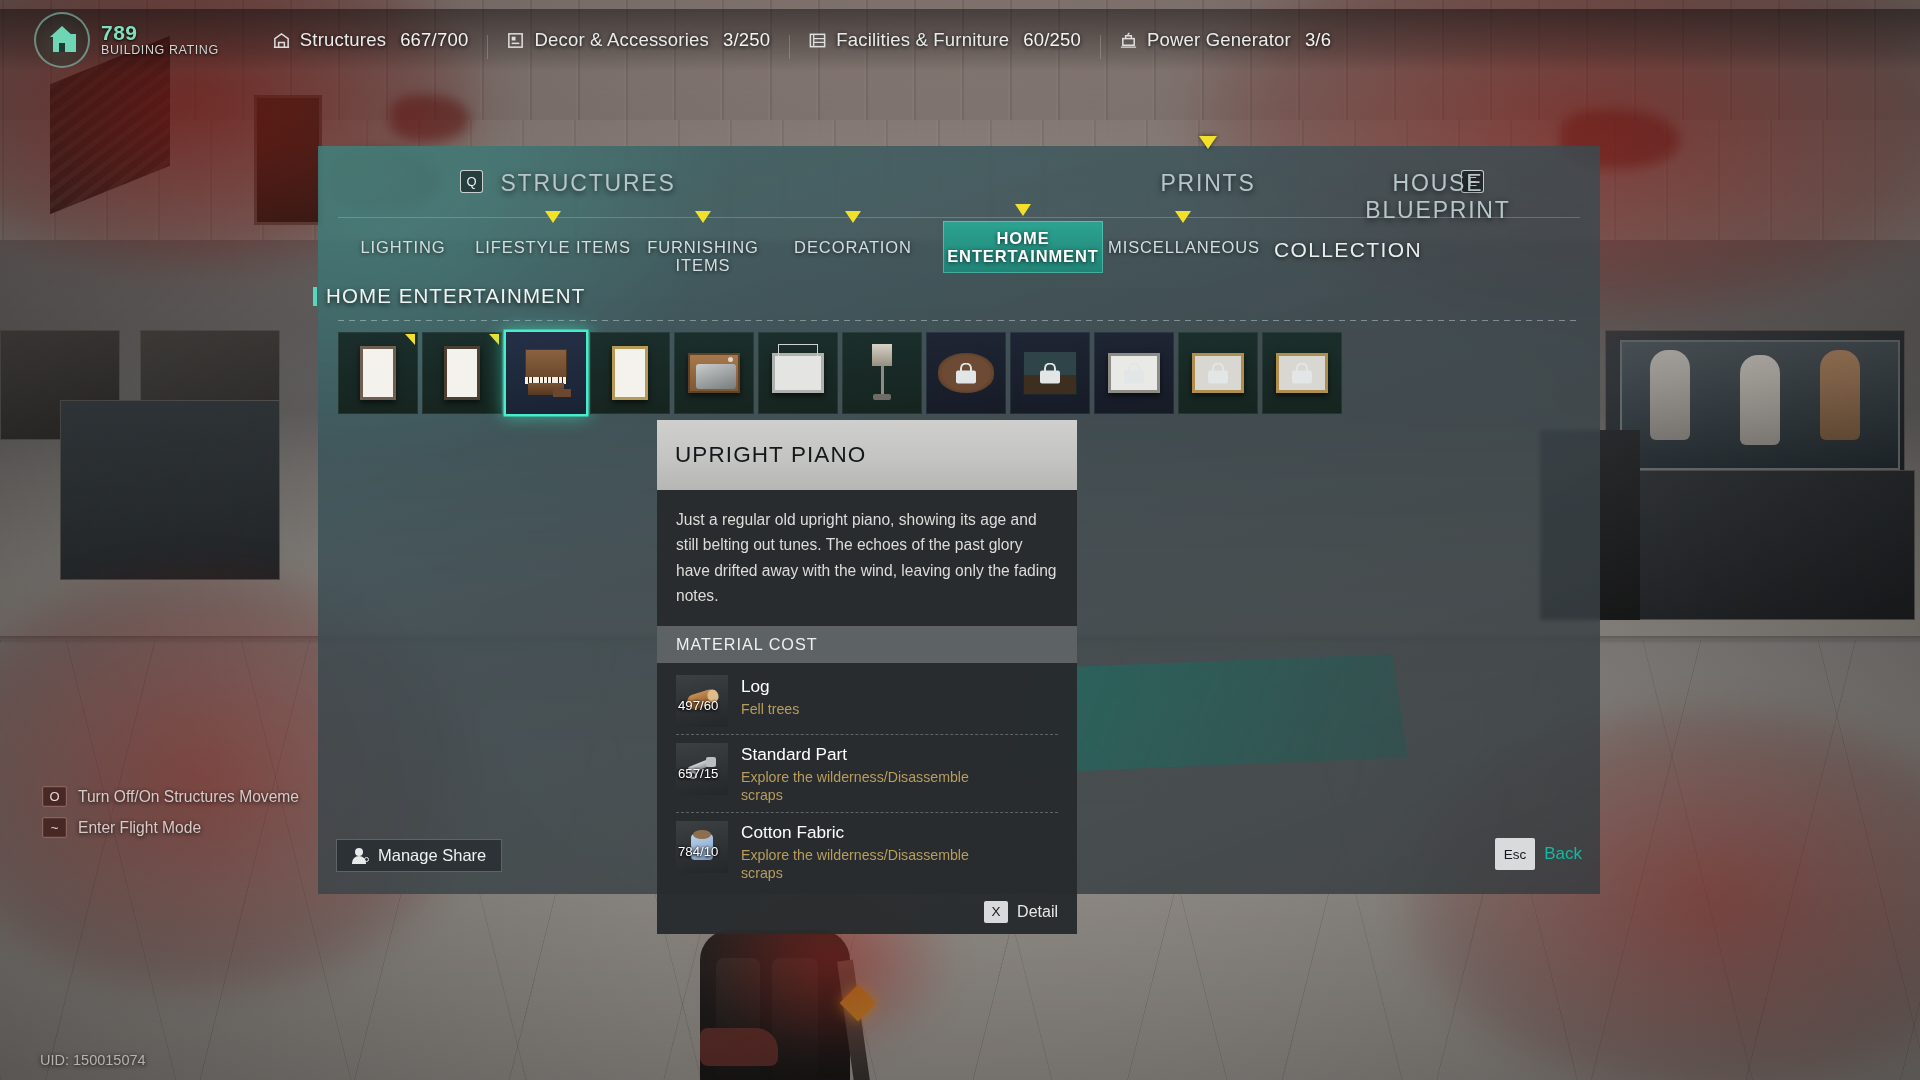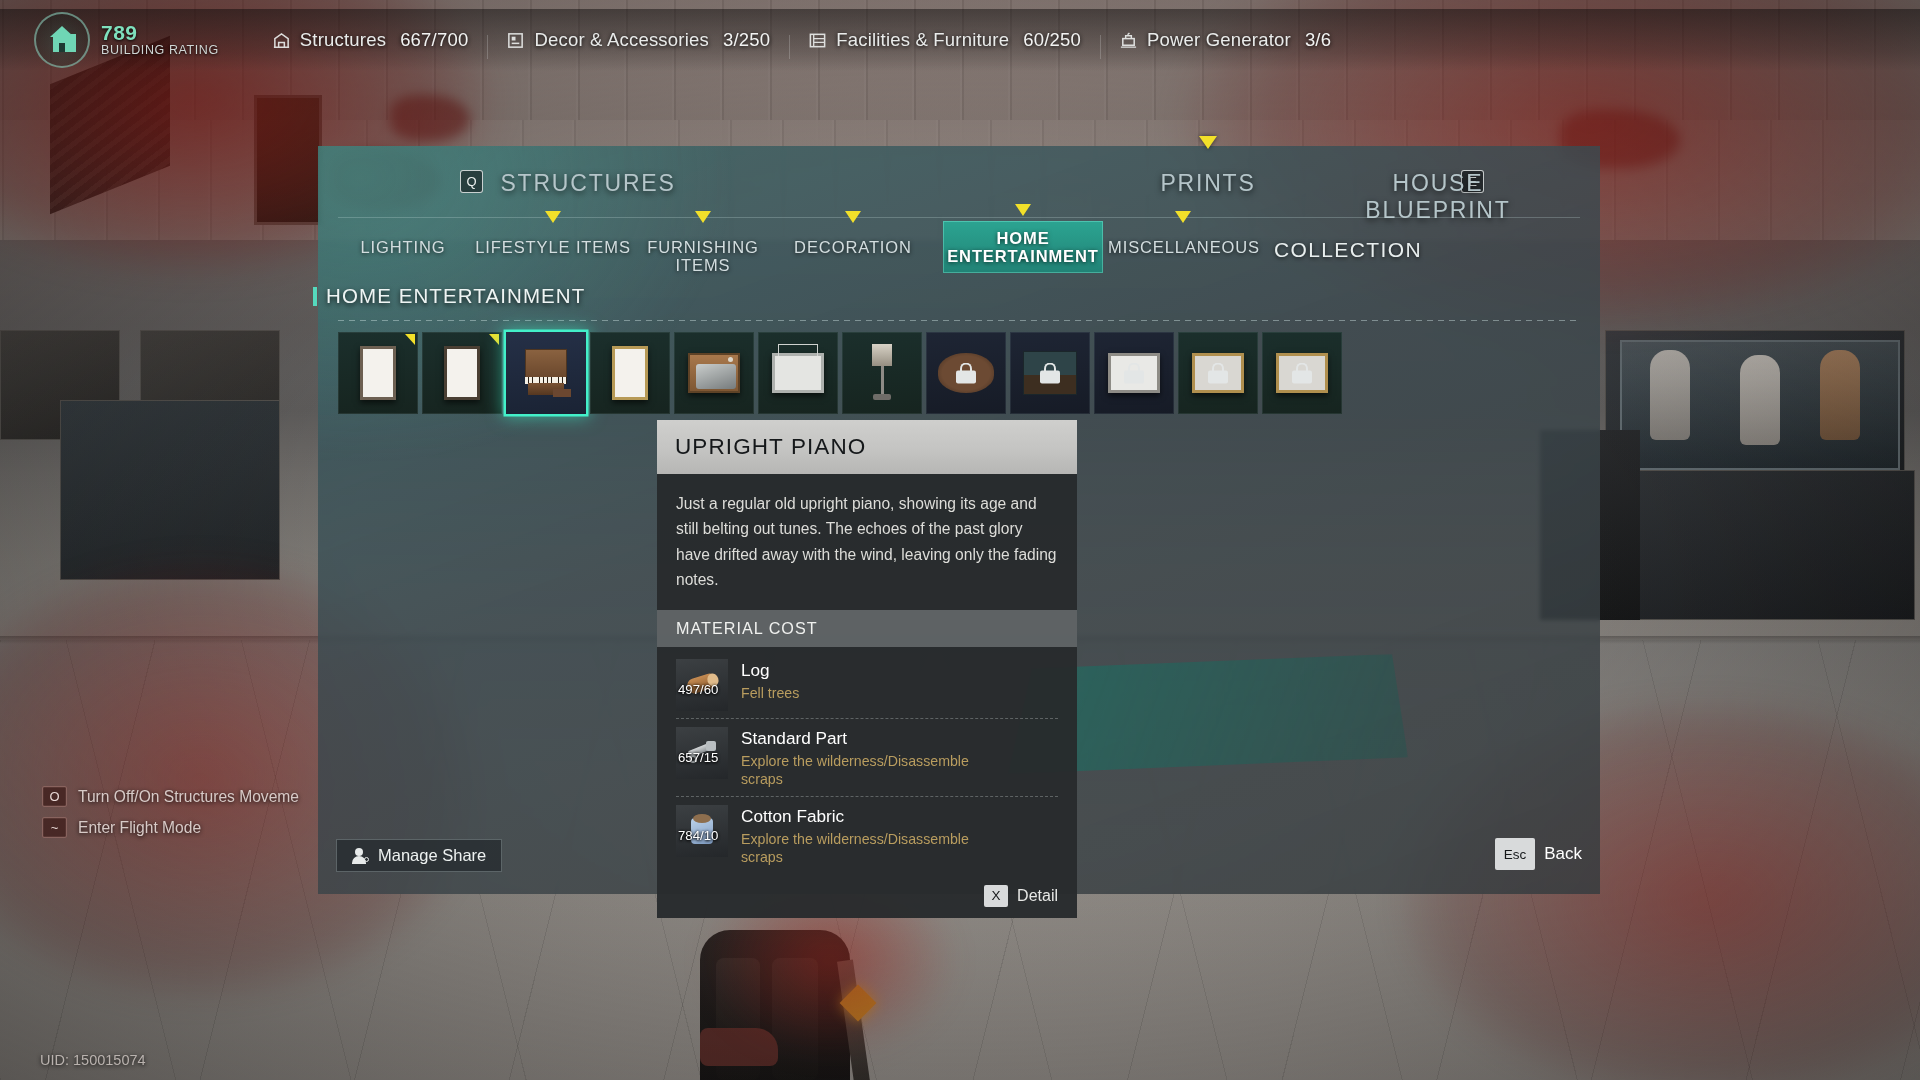--- a/index.html
+++ b/index.html
@@ -198,21 +198,21 @@
   .tv .knob{ position:absolute; right:5px; top:2px; width:5px; height:5px; border-radius:50%; background:#dcd7cc; }
   .lamp{ width:26px; height:58px; }
   .lamp .shade{ position:absolute; left:3px; top:0; width:20px; height:22px; background:linear-gradient(180deg,#d8d2c6,#968f82); }
   .lamp .pole{ position:absolute; left:11.5px; top:22px; width:3px; height:30px; background:#8e8b86; }
   .lamp .foot{ position:absolute; left:4px; top:50px; width:18px; height:6px; background:#6f6c68; border-radius:2px; }
   .sofa{ width:56px; height:40px; background:radial-gradient(ellipse at 50% 50%, #6c4a33 0 60%, #3d2a1c 100%); border-radius:50%/45%; }
   .kitchen{ width:54px; height:44px; background:linear-gradient(180deg,#2e4448 0 55%, #3d2e20 55%); border:1px solid #1b262a; }
 
   
   #detail{ position:absolute; left:657px; top:420px; width:420px; }
-  .det-head{ height:54px; display:flex; align-items:center; padding:0 18px;
+  .det-head{ height:70px; display:flex; align-items:center; padding:0 18px;
     background:linear-gradient(180deg,#cfcfcd 0%,#c4c4c2 55%,#b6b6b4 100%); }
   .det-title{ font-size:22.5px; color:#15181a; letter-spacing:1.1px; }
   .det-body{ background:rgba(40,43,45,.96); padding:17px 19px 18px; }
   .det-desc{ font-size:15.6px; line-height:1.62; color:#ddddd9; }
   .det-mat-hd{ background:rgba(95,99,101,.96); padding:9px 19px; font-size:16.2px; color:#f0f1ef; letter-spacing:1px; }
   .mats{ background:rgba(40,43,45,.96); padding:4px 19px 0; }
   .mat{ display:flex; padding:8px 0 7px; position:relative; }
   .mat + .mat{ border-top:1px dashed rgba(185,190,190,.38); }
   .mat-th{ width:52px; height:52px; flex:none; position:relative; background:linear-gradient(170deg,#3c4043,#24272a); }
   .mat-qty{ position:absolute; left:0; bottom:14px; font-size:13.2px; color:#fff; padding:0 2px; text-shadow:0 1px 3px #000, 0 0 3px #000; white-space:nowrap; }
@@ -233,21 +233,21 @@
 
   
   #share{ position:absolute; left:18px; bottom:22px; height:33px; min-width:158px; display:flex; align-items:center; justify-content:center; gap:9px;
     background:rgba(34,40,44,.72); box-shadow:inset 0 0 0 1px rgba(190,205,205,.33); padding:0 16px; }
   .share-lbl{ font-size:16.5px; color:#eef2f1; }
   .person-ic{ position:relative; width:17px; height:16px; }
   .person-ic .hd{ position:absolute; left:3px; top:0; width:8px; height:8px; border-radius:50%; background:#e7eaea; }
   .person-ic .bd{ position:absolute; left:0; top:8px; width:14px; height:8px; border-radius:7px 7px 0 0; background:#e7eaea; }
   .person-ic .pl{ position:absolute; right:0; top:9px; width:5px; height:5px; border-radius:50%; border:1.4px solid #e7eaea; }
   #back{ position:absolute; right:18px; bottom:24px; display:flex; align-items:center; gap:9px; }
-  .back-lbl{ font-size:17px; color:#ffffff; }
+  .back-lbl{ font-size:17px; color:#14b8a6; }
   .kb-esc{ height:22px; padding:16px 9px; background:#d8dadb; color:#15181a; font-size:13.5px; display:flex; align-items:center; border-radius:2px; }
 
   
   #hints{ position:absolute; left:42px; top:786px; }
   .hint{ display:flex; align-items:center; gap:11px; margin-bottom:10px; }
   .hint .kb{ width:25px; height:21px; background:rgba(60,26,24,.72); box-shadow:inset 0 0 0 1.2px rgba(215,170,165,.45);
     color:#e8d7d4; font-size:13px; display:flex; align-items:center; justify-content:center; border-radius:2px; }
   .hint .tx{ font-size:15.6px; color:#d7cac7; text-shadow:0 1px 4px rgba(0,0,0,.85); }
   #uid{ position:absolute; left:40px; bottom:12px; font-size:14.5px; color:#b9b2ae; text-shadow:0 1px 4px rgba(0,0,0,.9); }
 

